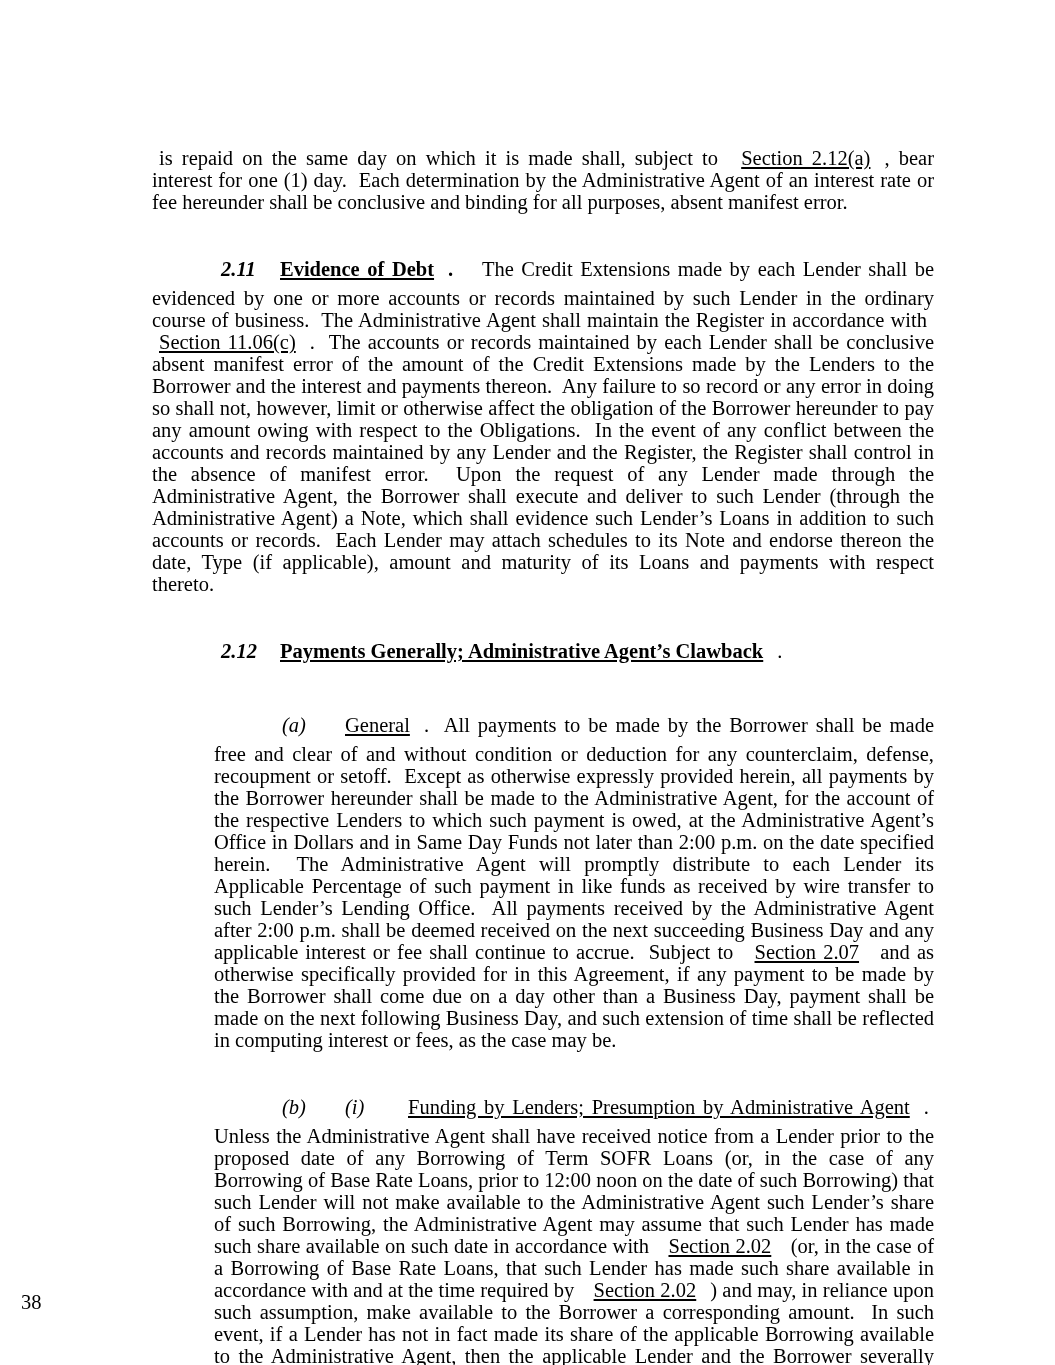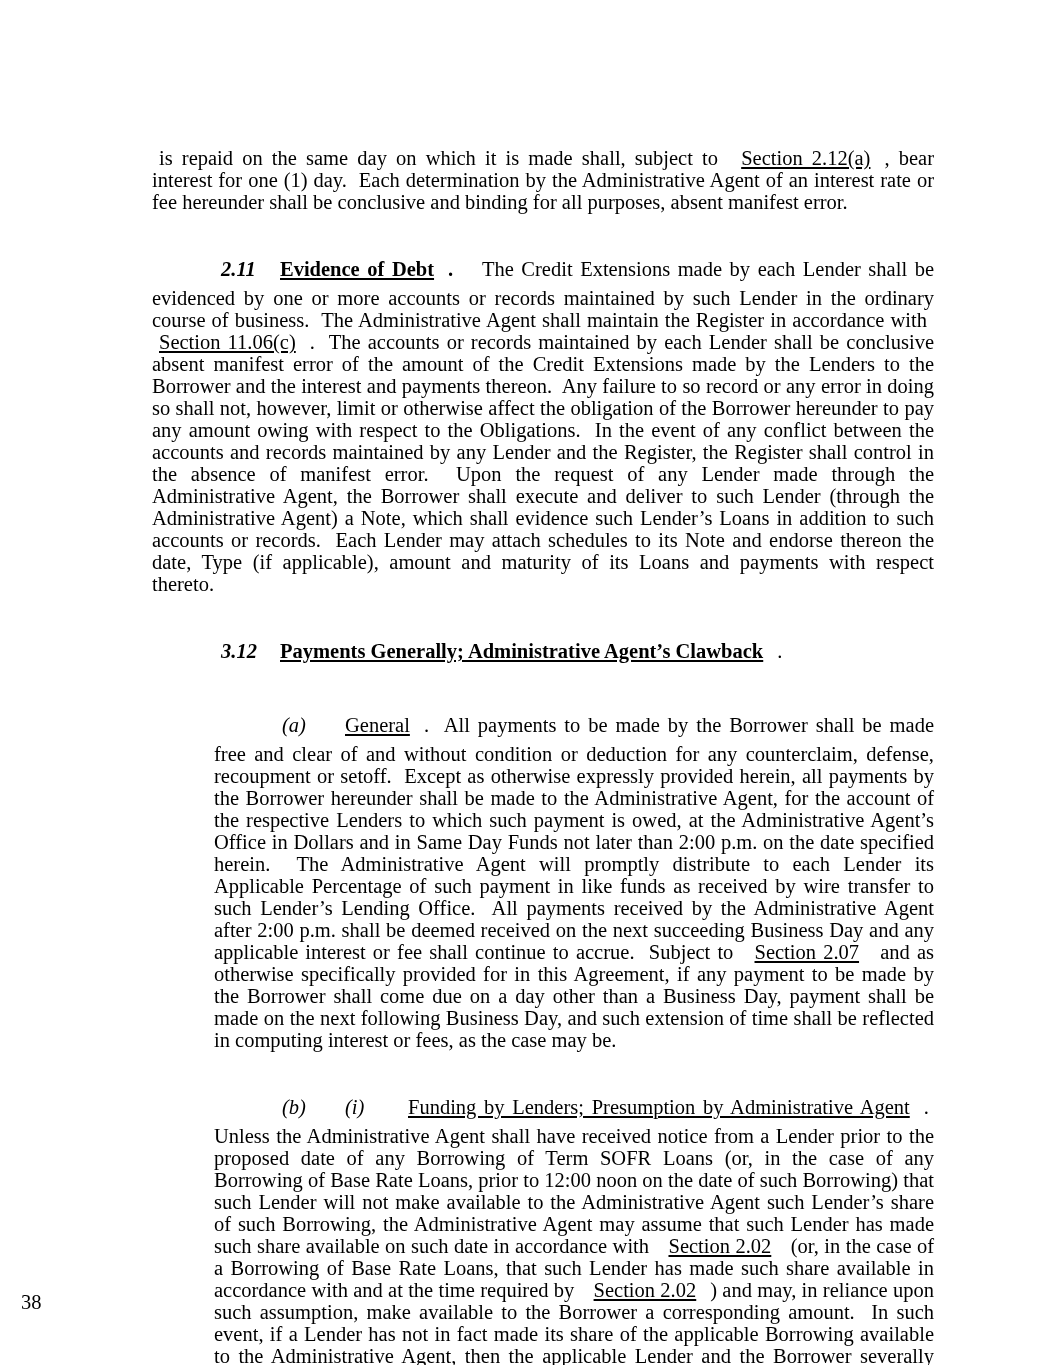--- a/index.html
+++ b/index.html
@@ -43,18 +43,18 @@
     line-height: 22px;
   }
 </style>
 </head>
 <body>
 
 <div class="page">
   <div class="doc">
       <div class="para"><span class="">is repaid on the same day on which it is made shall, subject to </span><span class="u">Section 2.12(a)</span><span class="">, bear interest for one (1) day.&nbsp; Each determination by the Administrative Agent of an interest rate or fee hereunder shall be conclusive and binding for all purposes, absent manifest error.</span></div>
       <div class="para indent1"><span class="b tabseg" style="width: 59px;">2.11</span><span class="b u">Evidence of Debt</span><span class="b">.</span><span class="">&nbsp; The Credit Extensions made by each Lender shall be evidenced by one or more accounts or records maintained by such Lender in the ordinary course of business.&nbsp; The Administrative Agent shall maintain the Register in accordance with </span><span class="u">Section 11.06(c)</span><span class="">.&nbsp; The accounts or records maintained by each Lender shall be conclusive absent manifest error of the amount of the Credit Extensions made by the Lenders to the Borrower and the interest and payments thereon.&nbsp; Any failure to so record or any error in doing so shall not, however, limit or otherwise affect the obligation of the Borrower hereunder to pay any amount owing with respect to the Obligations.&nbsp; In the event of any conflict between the accounts and records maintained by any Lender and the Register, the Register shall control in the absence of manifest error.&nbsp; Upon the request of any Lender made through the Administrative Agent, the Borrower shall execute and deliver to such Lender (through the Administrative Agent) a Note, which shall evidence such Lender’s Loans in addition to such accounts or records.&nbsp; Each Lender may attach schedules to its Note and endorse thereon the date, Type (if applicable), amount and maturity of its Loans and payments with respect thereto.</span></div>
-      <div class="para indent1"><span class="b tabseg" style="width: 59px;">3.12</span><span class="b u">Payments Generally; Administrative Agent’s Clawback</span><span class="">.</span></div>
+      <div class="para indent1"><span class="b tabseg" style="width: 59px;">2.12</span><span class="b u">Payments Generally; Administrative Agent’s Clawback</span><span class="">.</span></div>
       <div class="para sub indent1"><span class="tabseg" style="width: 63px;">(a)</span><span class="u">General</span><span class="">.&nbsp; All payments to be made by the Borrower shall be made free and clear of and without condition or deduction for any counterclaim, defense, recoupment or setoff.&nbsp; Except as otherwise expressly provided herein, all payments by the Borrower hereunder shall be made to the Administrative Agent, for the account of the respective Lenders to which such payment is owed, at the Administrative Agent’s Office in Dollars and in Same Day Funds not later than 2:00 p.m. on the date specified herein.&nbsp; The Administrative Agent will promptly distribute to each Lender its Applicable Percentage of such payment in like funds as received by wire transfer to such Lender’s Lending Office.&nbsp; All payments received by the Administrative Agent after 2:00 p.m. shall be deemed received on the next succeeding Business Day and any applicable interest or fee shall continue to accrue.&nbsp; Subject to </span><span class="u">Section 2.07</span><span class=""> and as otherwise specifically provided for in this Agreement, if any payment to be made by the Borrower shall come due on a day other than a Business Day, payment shall be made on the next following Business Day, and such extension of time shall be reflected in computing interest or fees, as the case may be.</span></div>
       <div class="para sub indent1"><span class="tabseg" style="width: 63px;">(b)</span><span class="tabseg" style="width: 63px;">(i)</span><span class="u">Funding by Lenders; Presumption by Administrative Agent</span><span class="">.&nbsp; Unless the Administrative Agent shall have received notice from a Lender prior to the proposed date of any Borrowing of Term SOFR Loans (or, in the case of any Borrowing of Base Rate Loans, prior to 12:00 noon on the date of such Borrowing) that such Lender will not make available to the Administrative Agent such Lender’s share of such Borrowing, the Administrative Agent may assume that such Lender has made such share available on such date in accordance with </span><span class="u">Section 2.02</span><span class=""> (or, in the case of a Borrowing of Base Rate Loans, that such Lender has made such share available in accordance with and at the time required by </span><span class="u">Section 2.02</span><span class="">) and may, in reliance upon such assumption, make available to the Borrower a corresponding amount.&nbsp; In such event, if a Lender has not in fact made its share of the applicable Borrowing available to the Administrative Agent, then the applicable Lender and the Borrower severally agree to pay to the Administrative Agent forthwith on demand such corresponding amount in Same Day Funds with interest thereon, for each day from and including the date such amount is made available to the Borrower to but excluding the date of payment to the Administrative Agent, at (A) in the case of a payment to be made by such Lender, the Overnight Rate, </span><span class="i">plus</span><span class=""> any administrative, processing or similar fees customarily charged by the Administrative Agent in connection with the foregoing, and (B) in the case of a payment to be made by the Borrower, the interest rate applicable to Base Rate Loans.&nbsp; If</span></div>
     </div>
   <div class="footer">38</div>
 </div>
 
 </body></html>

